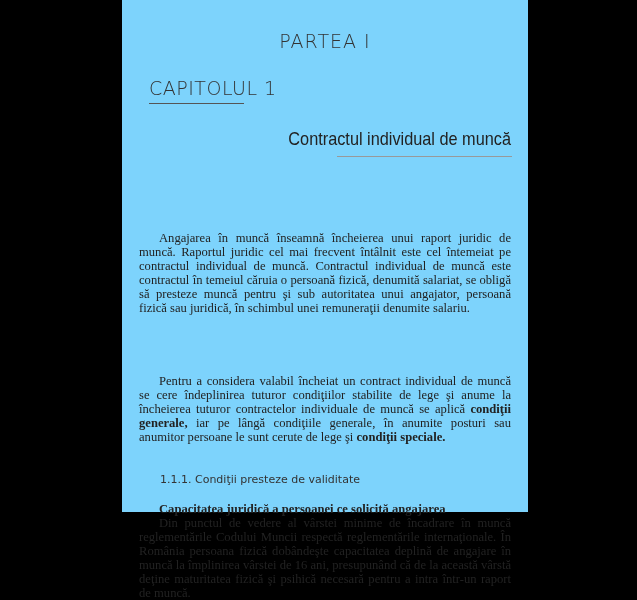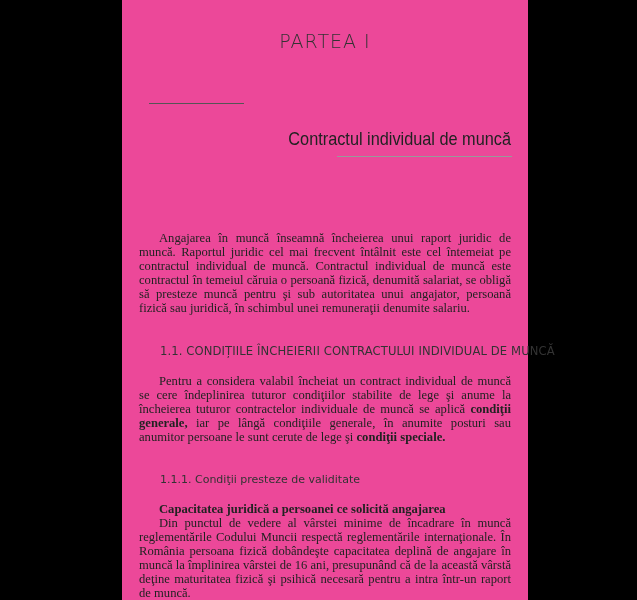--- a/index.html
+++ b/index.html
@@ -1,17 +1,17 @@
 <!DOCTYPE html>
 <html><head>
 <meta charset="utf-8">
 <style>
   html, body { margin:0; padding:0; }
   body { width:637px; height:600px; background:#000; position:relative; overflow:hidden; }
-  .page { position:absolute; left:122px; top:0; width:406px; height:600px; background:#ec4899; }
+  .page { position:absolute; left:122px; top:0; width:406px; height:512px; background:#7dd3fc; }
   .partea { position:absolute; top:30px; left:0; width:100%; text-align:center;
     font-family:"DejaVu Sans", sans-serif; font-weight:200; font-size:19px; letter-spacing:1px; color:#333; }
   .capitol { position:absolute; top:77px; left:27px;
     font-family:"DejaVu Sans", sans-serif; font-size:19px; letter-spacing:0.5px; color:#333; font-weight:200; }
   .capitol-rule { position:absolute; top:103px; left:27px; width:95px; height:1px; background:#555; }
   .chapter-title { position:absolute; top:128px; right:17px;
     font-family:"Liberation Sans", sans-serif; font-size:18.5px; color:#222; transform:scaleX(0.88); transform-origin:right; }
   .title-rule { position:absolute; top:156px; left:215px; width:175px; height:1px; background:#999; }
   .para { position:absolute; left:17px; width:372px;
     font-family:"Liberation Serif", serif; font-size:12.6px; line-height:14px; color:#222; text-align:justify; }
@@ -20,26 +20,26 @@
     font-family:"DejaVu Sans", sans-serif; font-size:11.6px; color:#333; letter-spacing:0.1px; white-space:nowrap; }
   .h2 { position:absolute; left:38px; top:473px;
     font-family:"DejaVu Sans", sans-serif; font-size:11px; color:#333; white-space:nowrap; }
   .uheading { font-weight:bold; }
 </style>
 </head>
 <body>
 
 <div class="page">
   <div class="partea">PARTEA I</div>
+  <div class="capitol">CAPITOLUL 1</div>
   <div class="capitol-rule"></div>
   <div class="chapter-title">Contractul individual de muncă</div>
   <div class="title-rule"></div>
 
   <div class="para" style="top:231px;"><span class="ind"></span><span>Angajarea în muncă înseamnă încheierea unui raport juridic de muncă. Raportul juridic cel mai frecvent întâlnit este cel întemeiat pe contractul individual de muncă. Contractul individual de muncă este contractul în temeiul căruia o persoană fizică, denumită salariat, se obligă să presteze muncă pentru şi sub autoritatea unui angajator, persoană fizică sau juridică, în schimbul unei remuneraţii denumite salariu.</span></div>
 
-  <div class="h1">1.1. CONDIȚIILE ÎNCHEIERII CONTRACTULUI INDIVIDUAL DE MUNCĂ</div>
 
   <div class="para" style="top:374px;"><span class="ind"></span><span>Pentru a considera valabil încheiat un contract individual de muncă se cere îndeplinirea tuturor condiţiilor stabilite de lege şi anume la încheierea tuturor contractelor individuale de muncă se aplică </span><b>condiţii generale,</b><span> iar pe lângă condiţiile generale, în anumite posturi sau anumitor persoane le sunt cerute de lege şi </span><b>condiţii speciale.</b></div>
 
   <div class="h2">1.1.1. Condiţii presteze de validitate</div>
 
   <div class="para" style="top:502px;"><span class="ind"></span><span class="uheading">Capacitatea juridică a persoanei ce solicită angajarea</span><br><span class="ind"></span><span>Din punctul de vedere al vârstei minime de încadrare în muncă reglementările Codului Muncii respectă reglementările internaţionale. În România persoana fizică dobândeşte capacitatea deplină de angajare în muncă la împlinirea vârstei de 16 ani, presupunând că de la această vârstă deţine maturitatea fizică şi psihică necesară pentru a intra într-un raport de muncă.</span></div>
 </div>
 
 </body></html>

